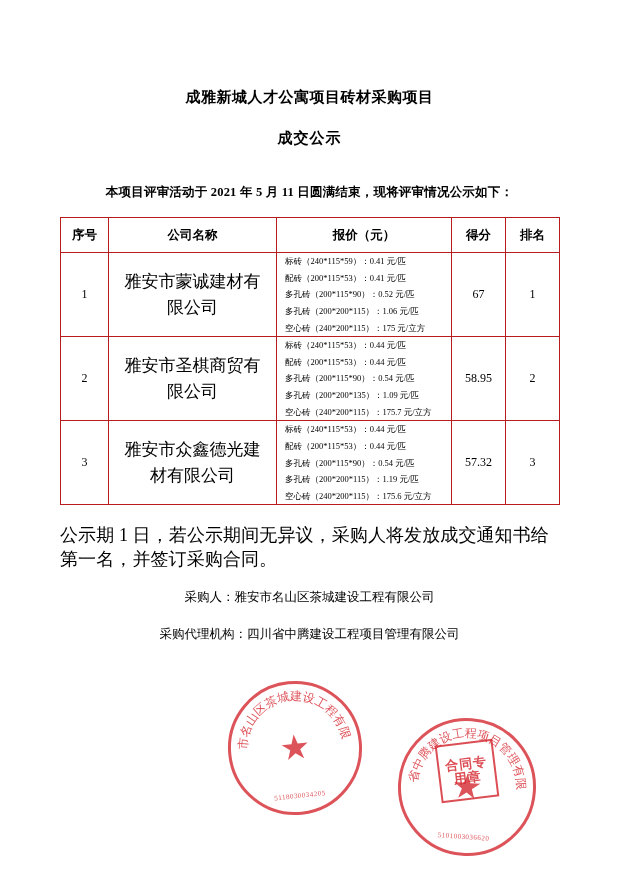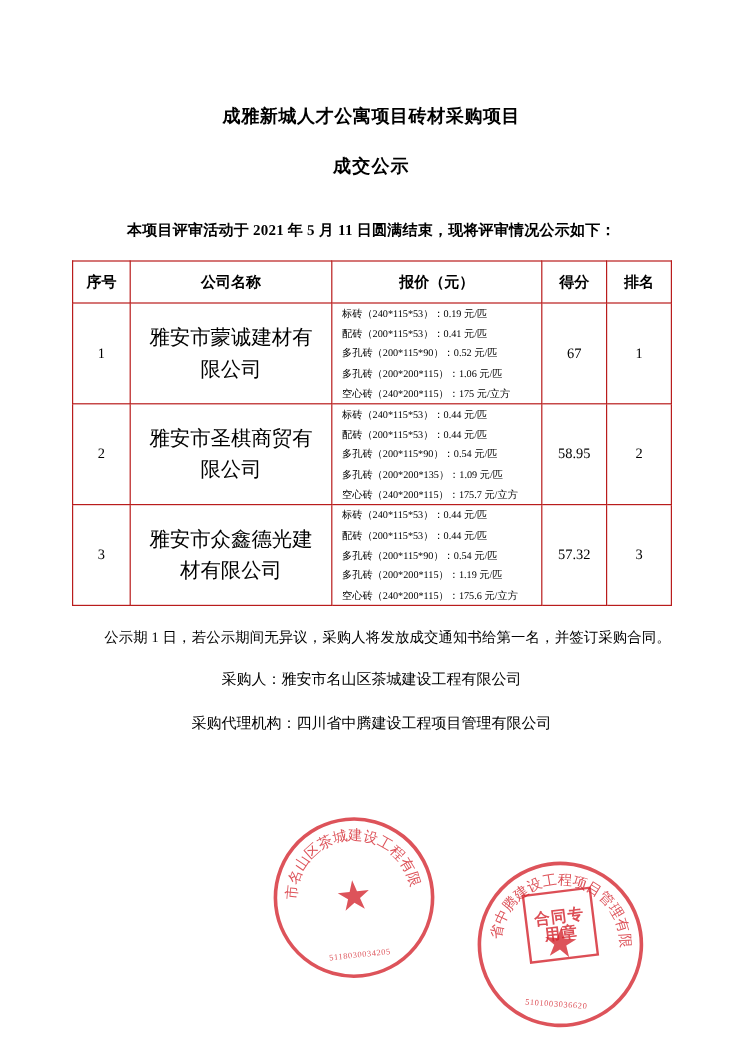--- a/index.html
+++ b/index.html
@@ -84,22 +84,22 @@
   }
   td.cell-price .price-line {
     font-size: 8.5px;
     text-align: left;
     padding: 3px 6px 3px 8px;
     line-height: 1.25;
     white-space: nowrap;
   }
   .note {
     margin-top: 18px;
-    font-size: 12px;
-    text-align: right;
+    font-size: 18px;
+    text-align: left;
     letter-spacing: 0.1px;
   }
   .signline {
     margin-top: 18px;
     font-size: 12.5px;
     text-align: center;
   }
   .signline2 {
     margin-top: 20px;
     font-size: 12.5px;
@@ -215,21 +215,21 @@
         <th>得分</th>
         <th>排名</th>
       </tr>
     </thead>
     <tbody>
       <tr>
         <td class="cell-no">1</td>
         <td class="cell-name">雅安市蒙诚建材有限公司</td>
         <td class="cell-price">
           <div class="price-list">
-            <div class="price-line">标砖（240*115*53）：0.19 元/匹</div>
+            <div class="price-line">标砖（240*115*59）：0.41 元/匹</div>
             <div class="price-line">配砖（200*115*53）：0.41 元/匹</div>
             <div class="price-line">多孔砖（200*115*90）：0.52 元/匹</div>
             <div class="price-line">多孔砖（200*200*115）：1.06 元/匹</div>
             <div class="price-line">空心砖（240*200*115）：175 元/立方</div>
           </div>
         </td>
         <td class="cell-score">67</td>
         <td class="cell-rank">1</td>
       </tr>
       <tr>

